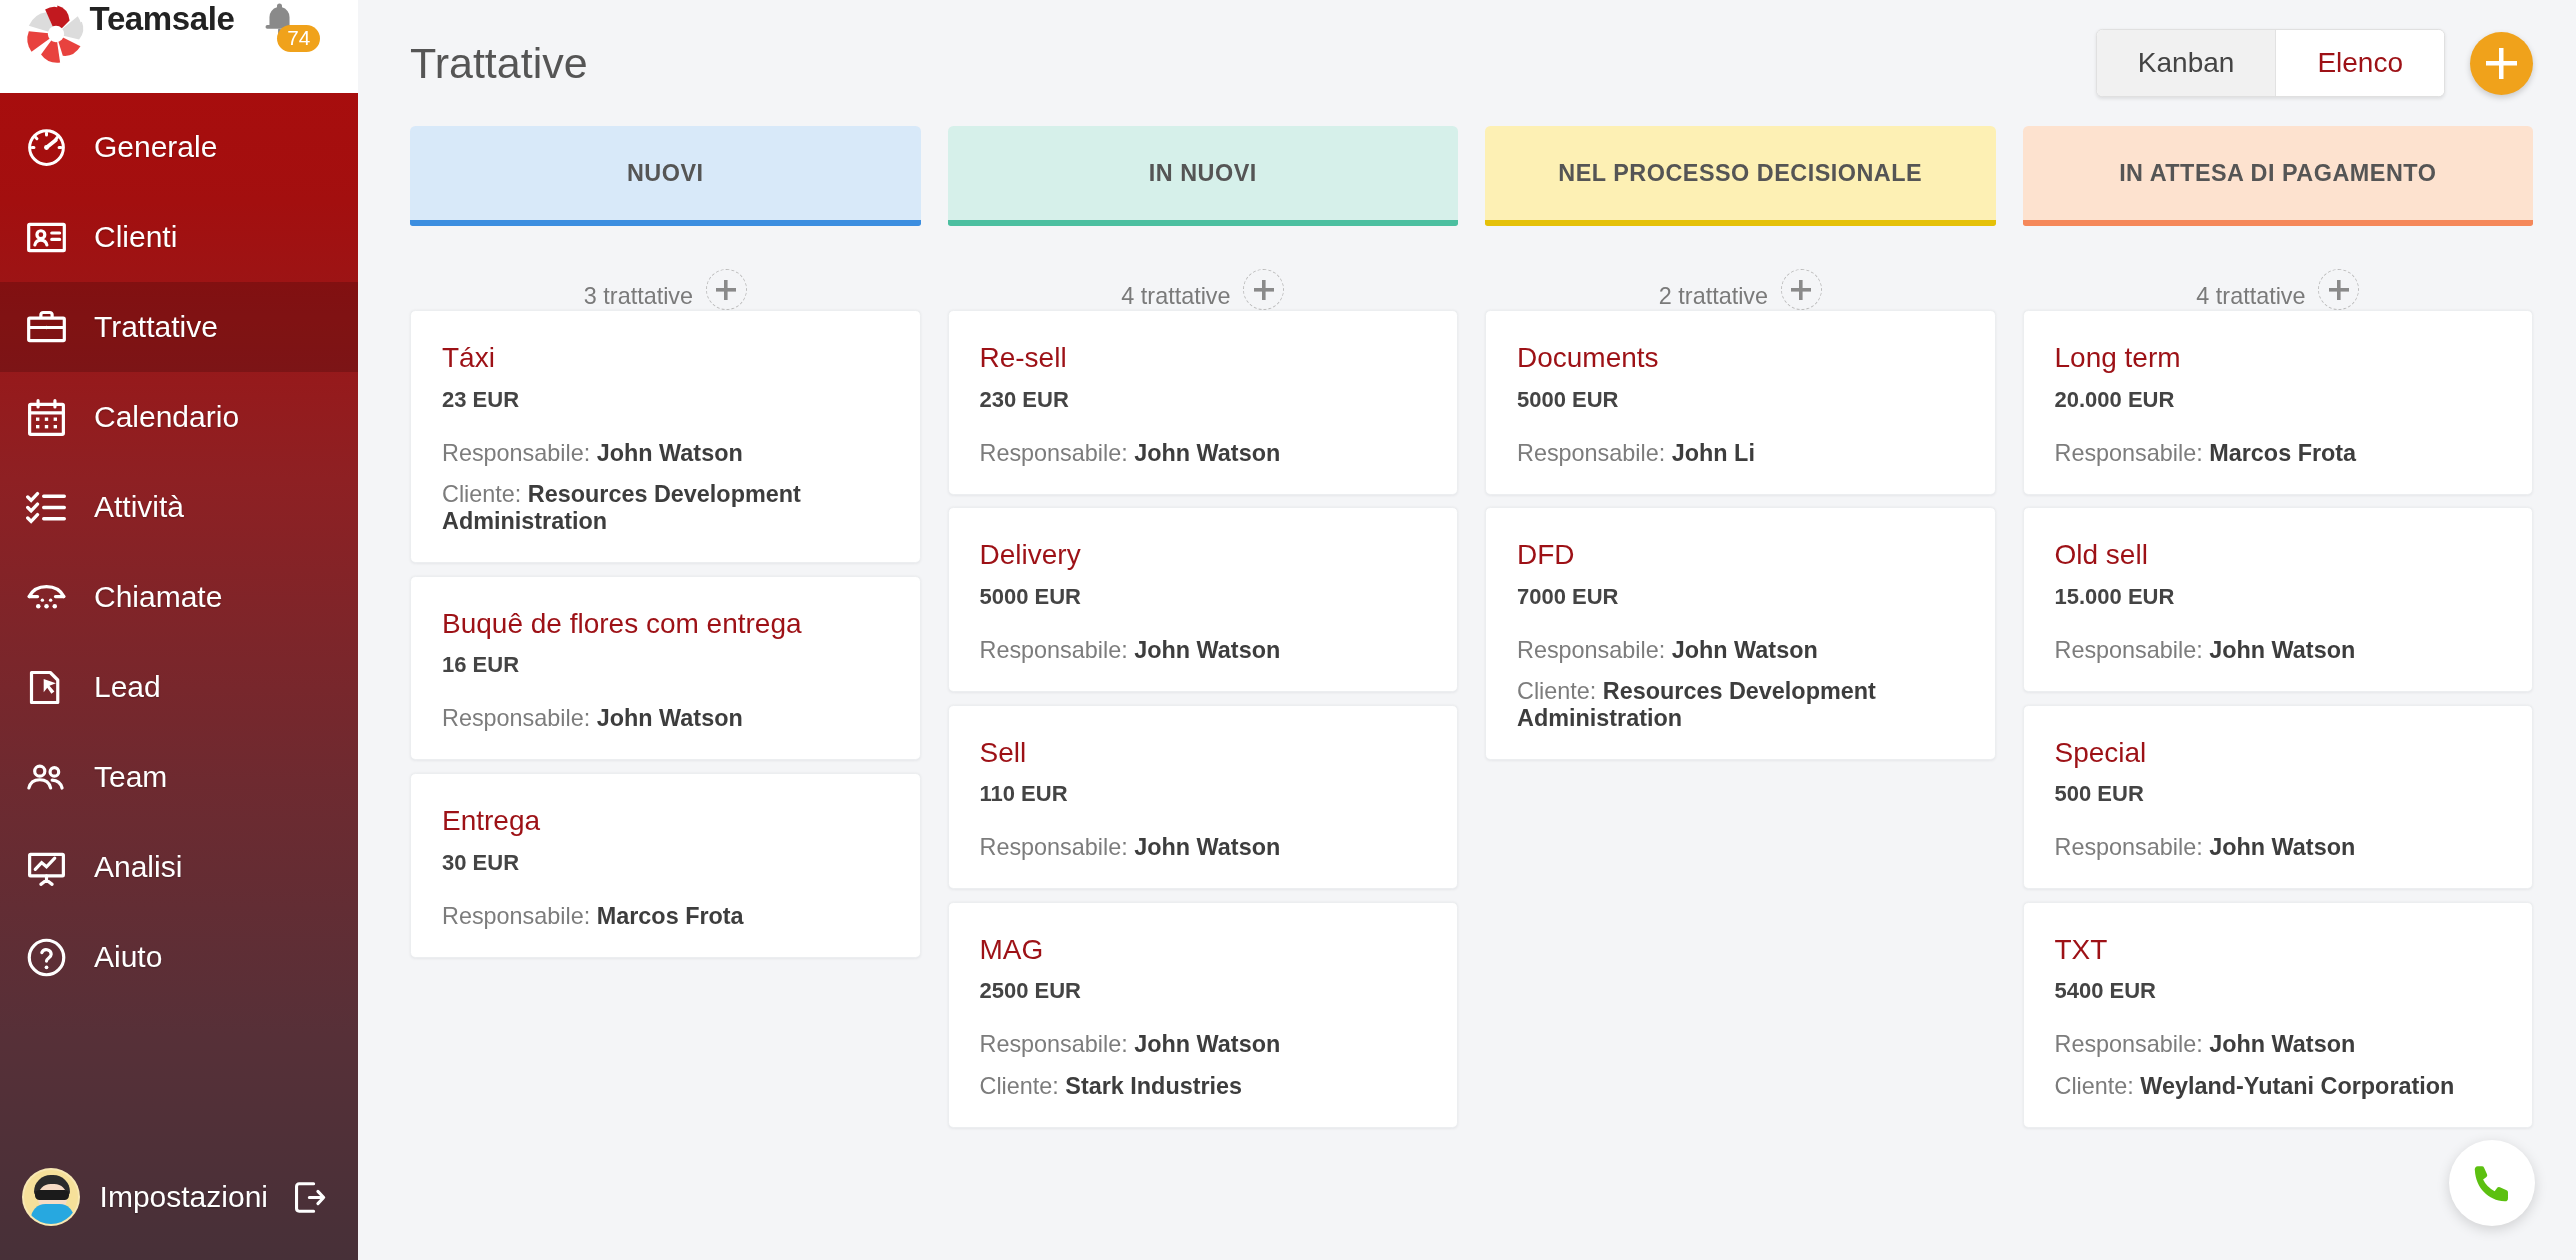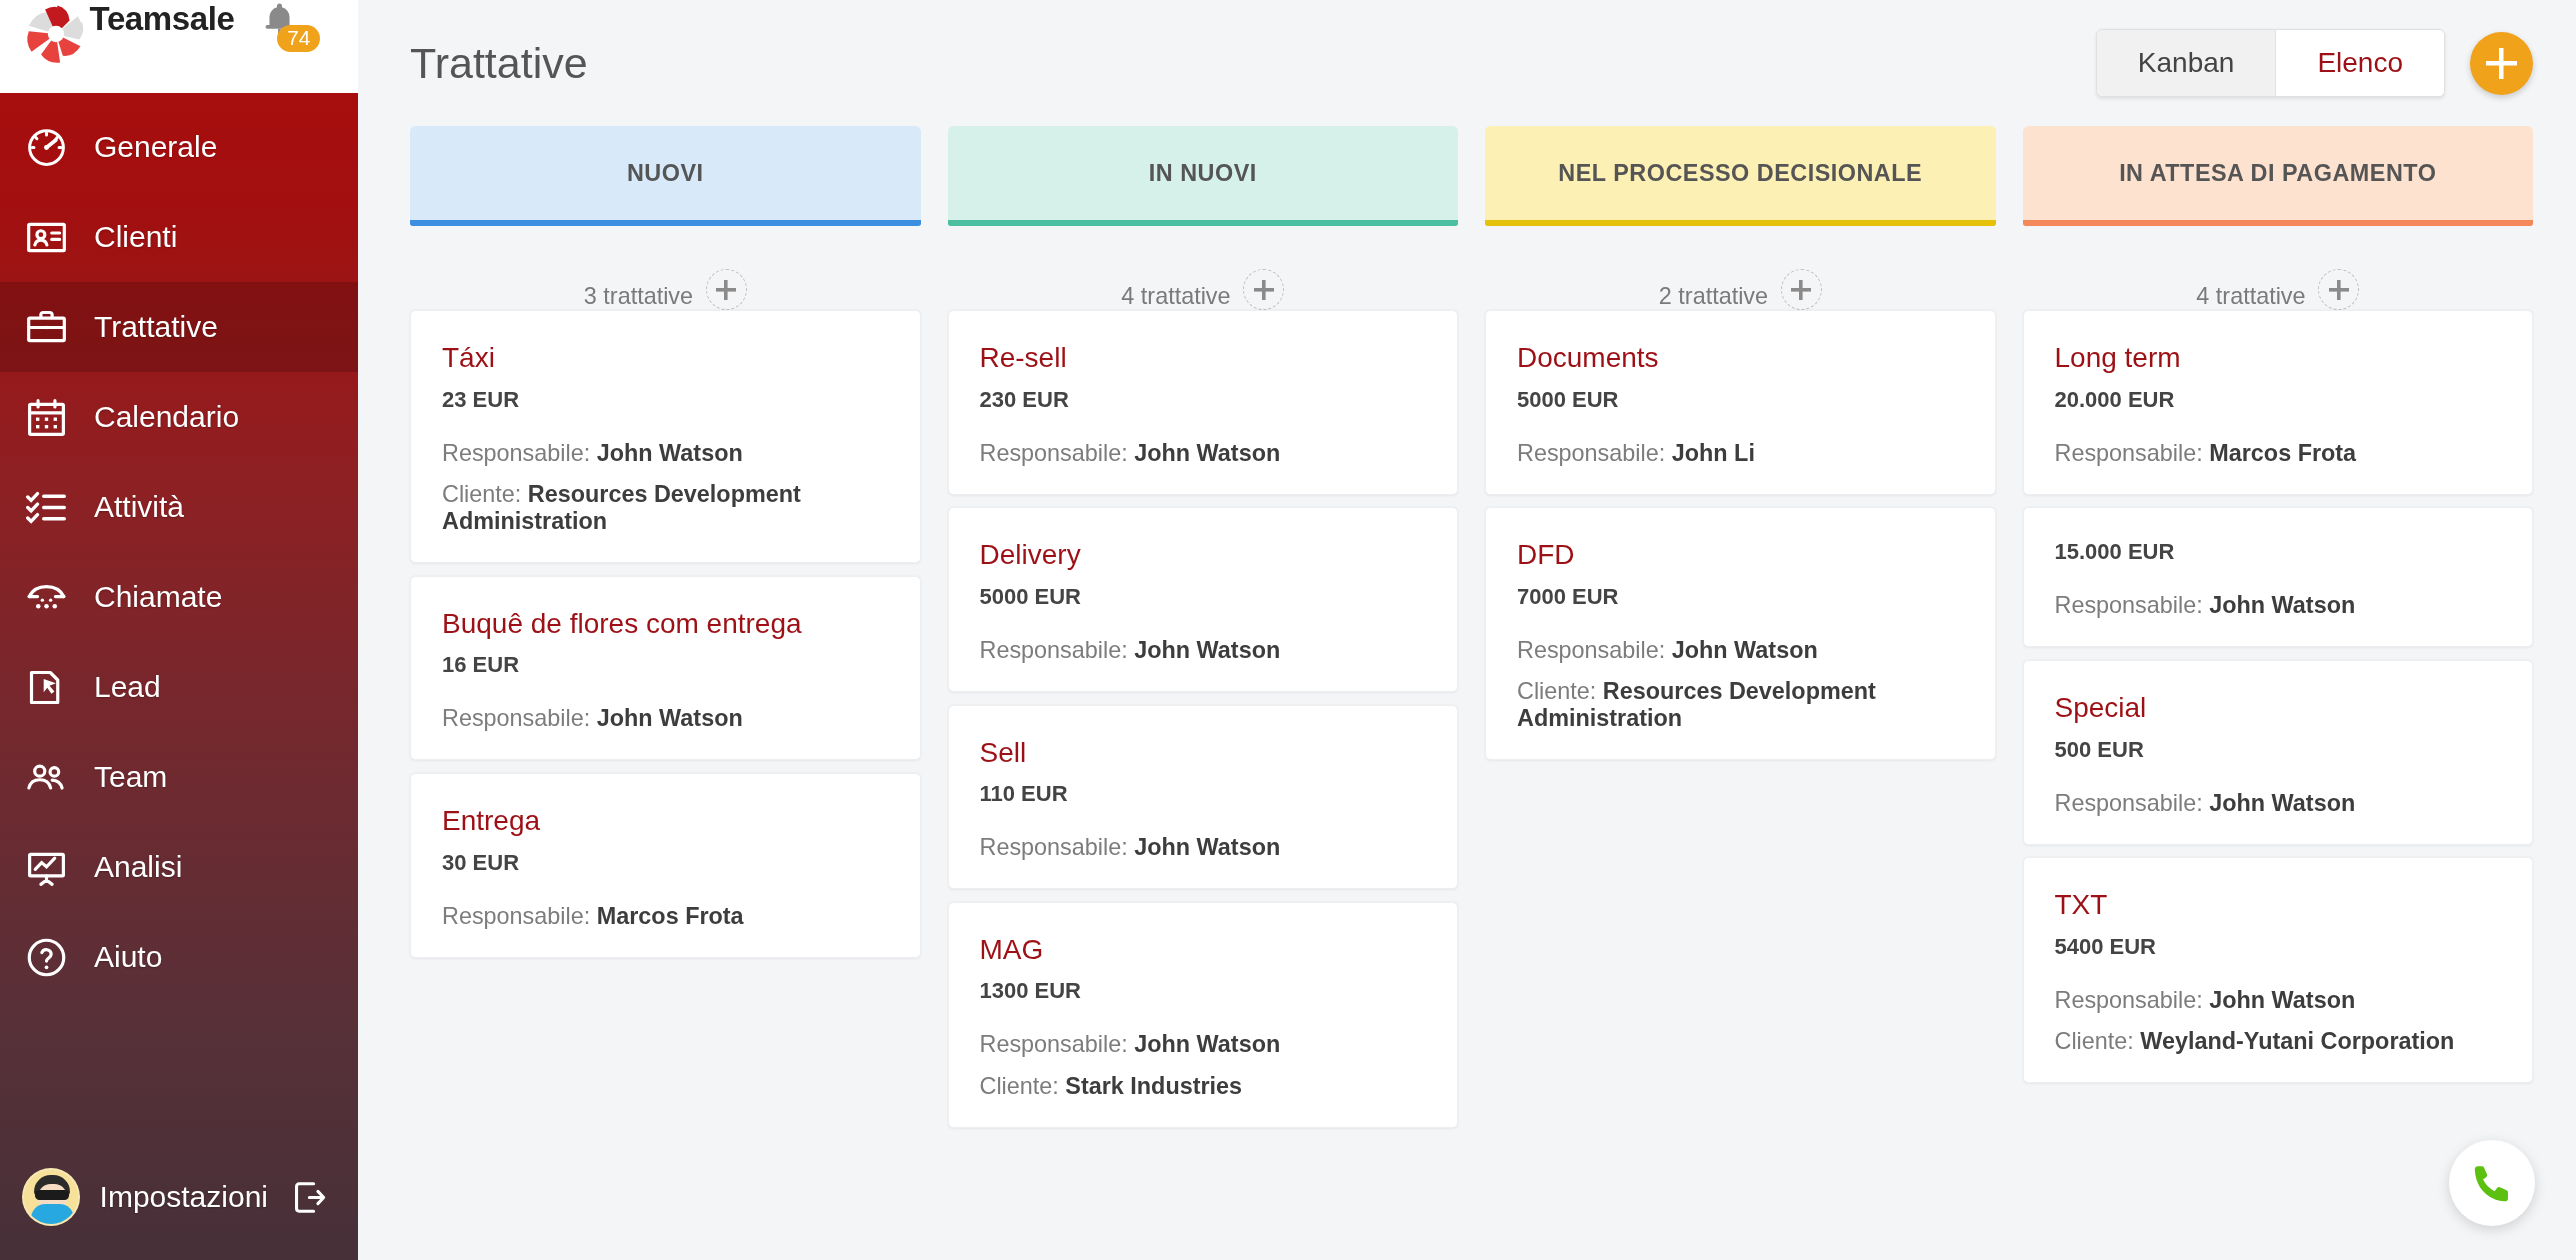--- a/index.html
+++ b/index.html
@@ -375,21 +375,21 @@
             <div class="card-amount">5000 EUR</div>
             <div class="card-row"><span>Responsabile:</span> <b>John Watson</b></div>
           </article>
           <article class="card">
             <div class="card-title">Sell</div>
             <div class="card-amount">110 EUR</div>
             <div class="card-row"><span>Responsabile:</span> <b>John Watson</b></div>
           </article>
           <article class="card">
             <div class="card-title">MAG</div>
-            <div class="card-amount">1300 EUR</div>
+            <div class="card-amount">2500 EUR</div>
             <div class="card-row"><span>Responsabile:</span> <b>John Watson</b></div>
             <div class="card-row"><span>Cliente:</span> <b>Stark Industries</b></div>
           </article>
         </div>
       </section>
 
       <section class="col">
         <div class="col-head" style="background:#fdf0b4">NEL PROCESSO DECISIONALE</div>
         <div class="col-underline" style="background:#e5c109"></div>
         <div class="col-meta">
@@ -418,20 +418,21 @@
           <span>4 trattative</span>
           <span class="add-circle"></span>
         </div>
         <div class="col-cards">
           <article class="card">
             <div class="card-title">Long term</div>
             <div class="card-amount">20.000 EUR</div>
             <div class="card-row"><span>Responsabile:</span> <b>Marcos Frota</b></div>
           </article>
           <article class="card">
+            <div class="card-title">Old sell</div>
             <div class="card-amount">15.000 EUR</div>
             <div class="card-row"><span>Responsabile:</span> <b>John Watson</b></div>
           </article>
           <article class="card">
             <div class="card-title">Special</div>
             <div class="card-amount">500 EUR</div>
             <div class="card-row"><span>Responsabile:</span> <b>John Watson</b></div>
           </article>
           <article class="card">
             <div class="card-title">TXT</div>

